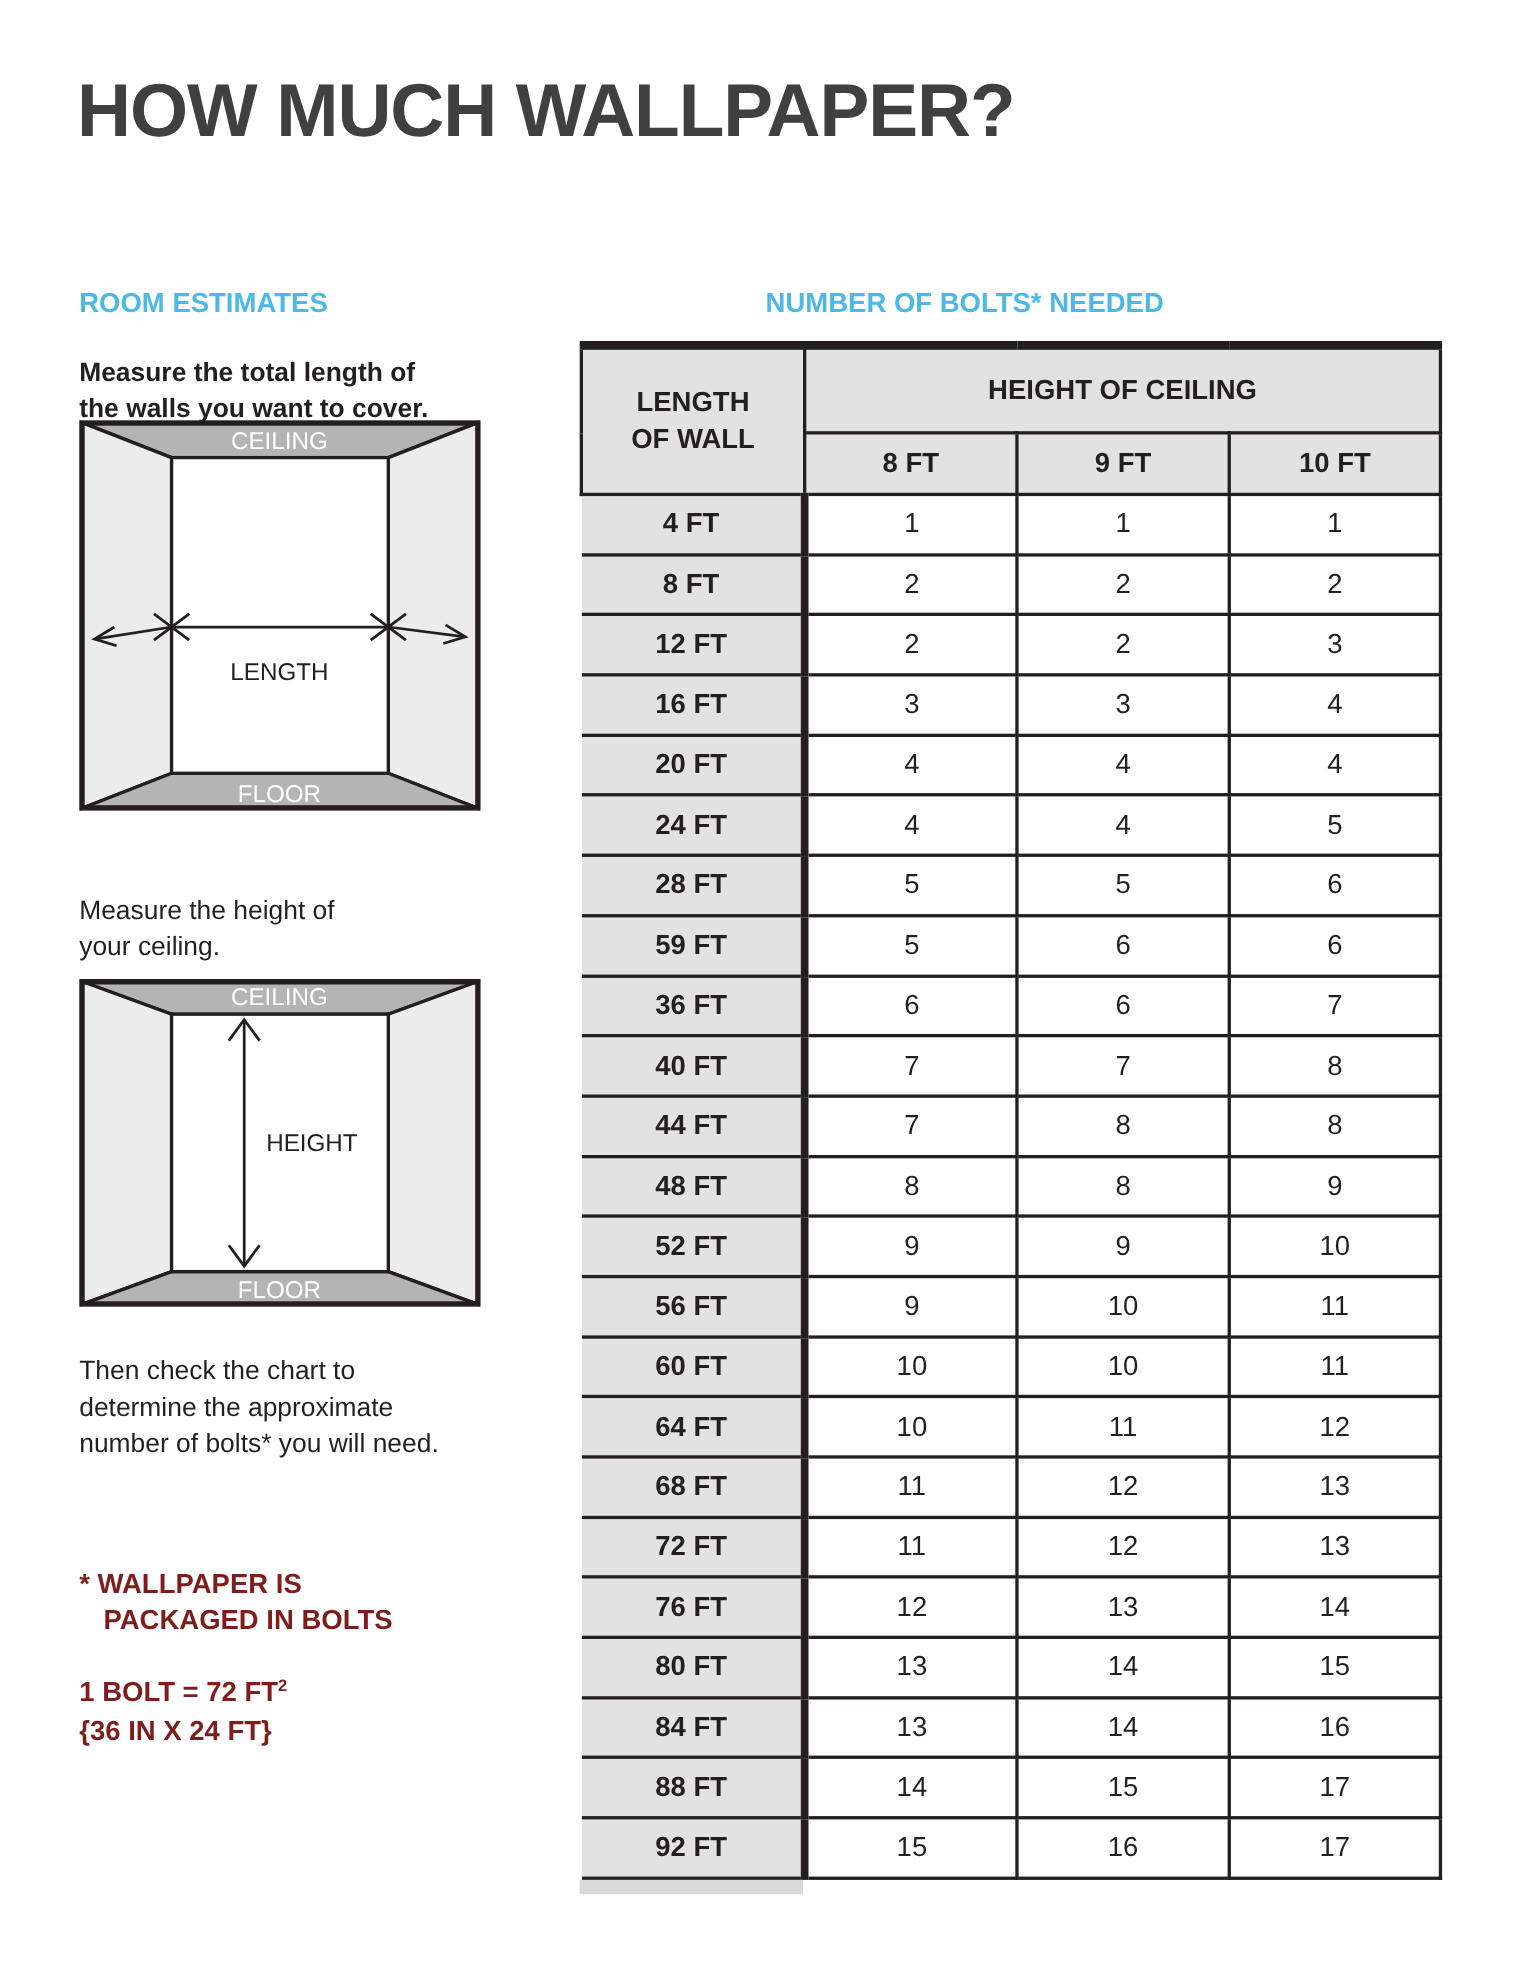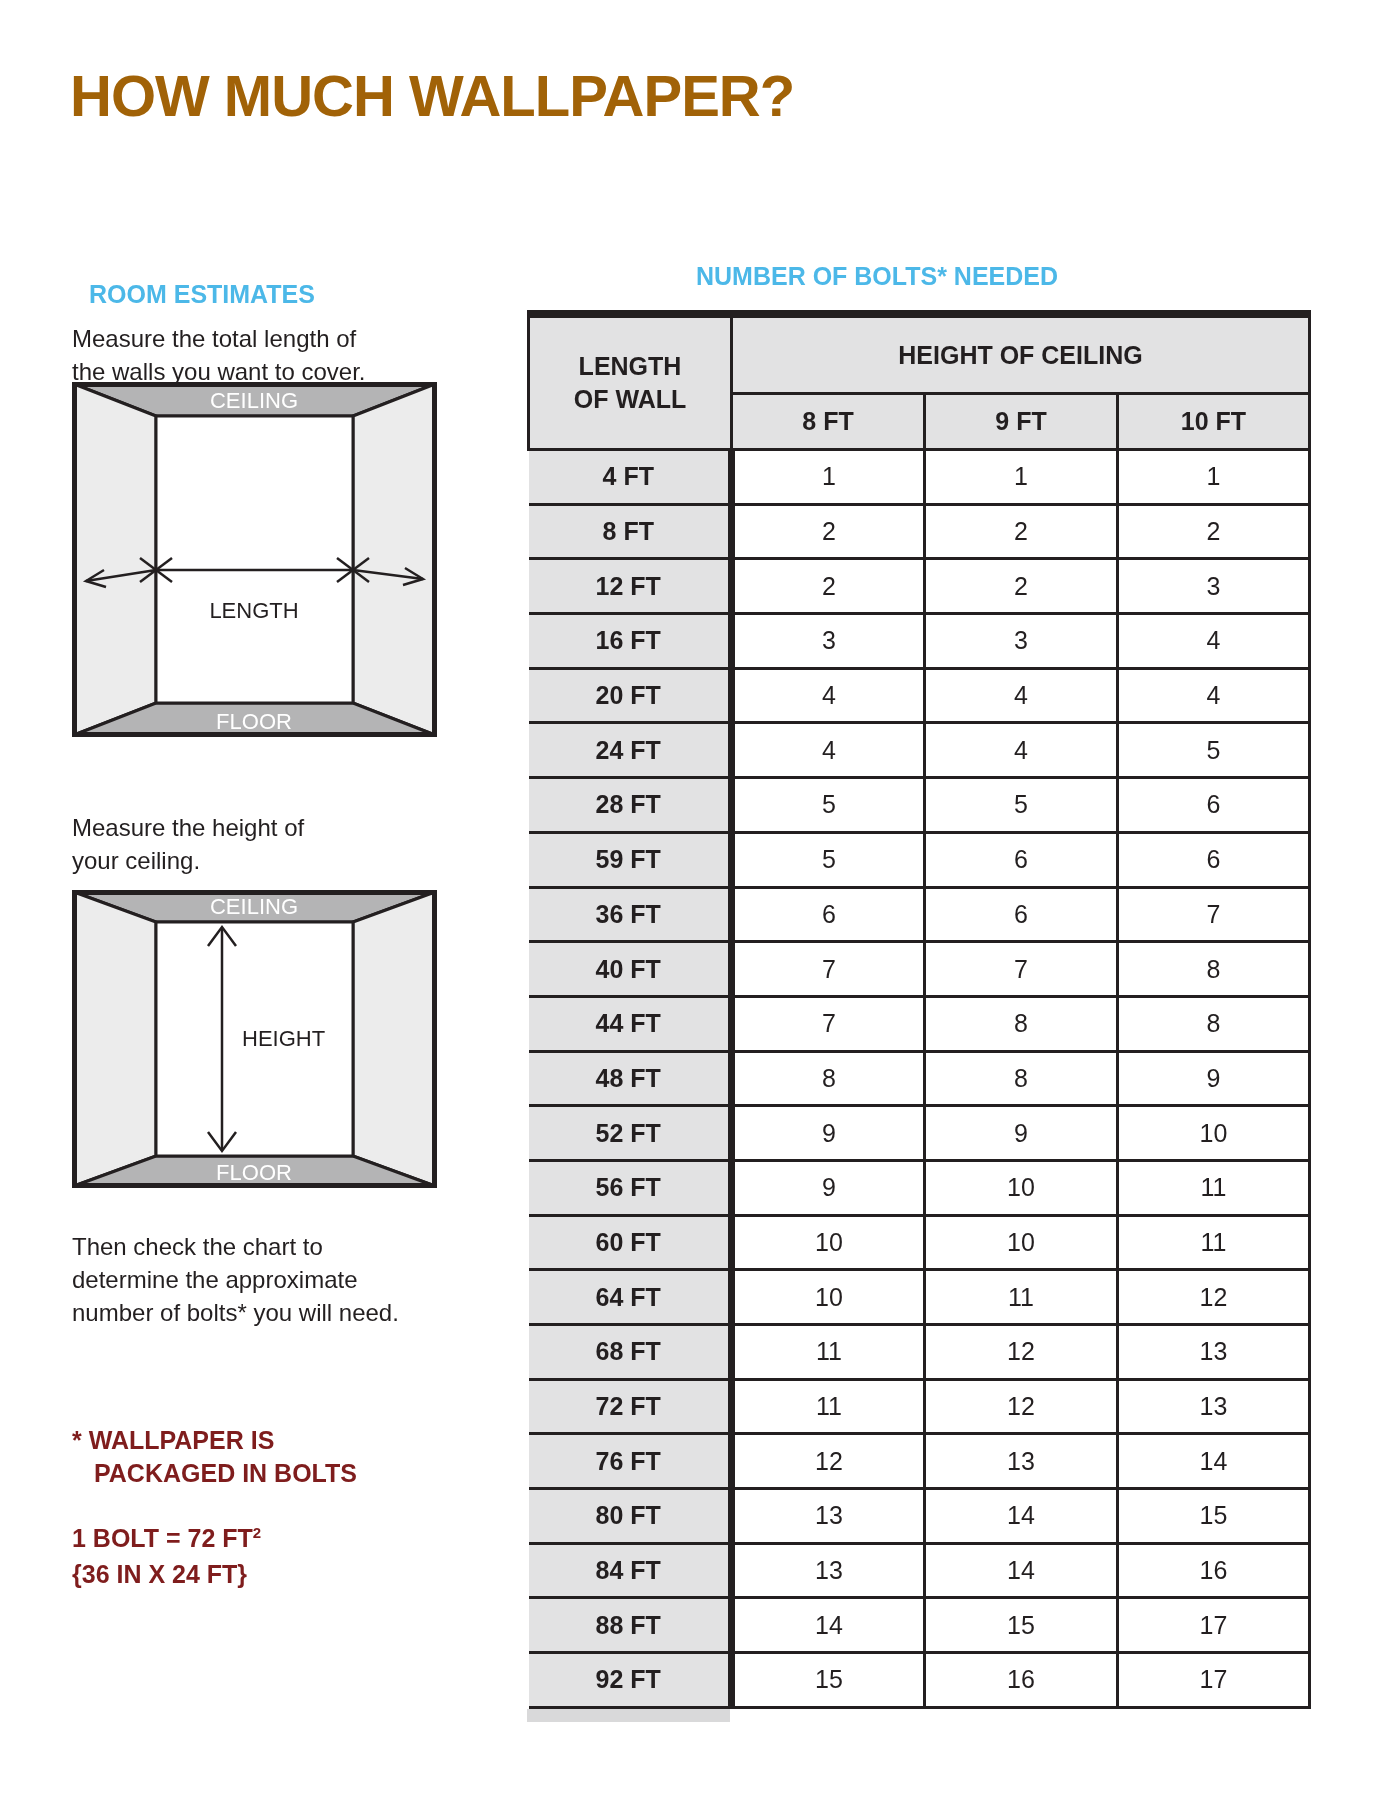--- a/index.html
+++ b/index.html
@@ -6,31 +6,31 @@
   body {
     width:1391px; height:1800px; position:relative;
     background:#ffffff; color:#231f20;
     font-family:"Liberation Sans","DejaVu Sans",sans-serif;
     overflow:hidden;
   }
   .abs { position:absolute; }
 
   .page-title {
     left:70px; top:62px;
-    font-size:58px; font-weight:bold; letter-spacing:-1px;
-    color:#a16207; white-space:nowrap;
+    font-size:68px; font-weight:bold; letter-spacing:-1px;
+    color:#404040; white-space:nowrap;
   }
   .blue-subhead {
     font-size:25px; font-weight:bold; color:#4CB8E8; white-space:nowrap;
   }
-  .room-estimates { left:72px; top:280px;margin-left:17px; }
+  .room-estimates { left:72px; top:262px; }
   .bolts-heading  { left:527px; top:262px; width:700px; text-align:center; }
 
   .body-text { font-size:24px; line-height:33px; color:#231f20; }
-  .p-length { left:72px; top:322px; }
+  .p-length { left:72px; top:322px;font-weight:bold; }
   .p-height { left:72px; top:779px;margin-top:32px; }
   .p-chart  { left:72px; top:1230px; }
 
   .bold-note { font-size:25px; font-weight:bold; line-height:33px; color:#7f1d1d; }
   .note-bolts { left:72px; top:1424px; }
   .note-bolts .indent { padding-left:22px; }
   .note-eq { left:72px; top:1522px; }
   .sup2 { font-size:15px; position:relative; top:-9px; }
 
   .diagram1 { left:72px; top:382px; }

